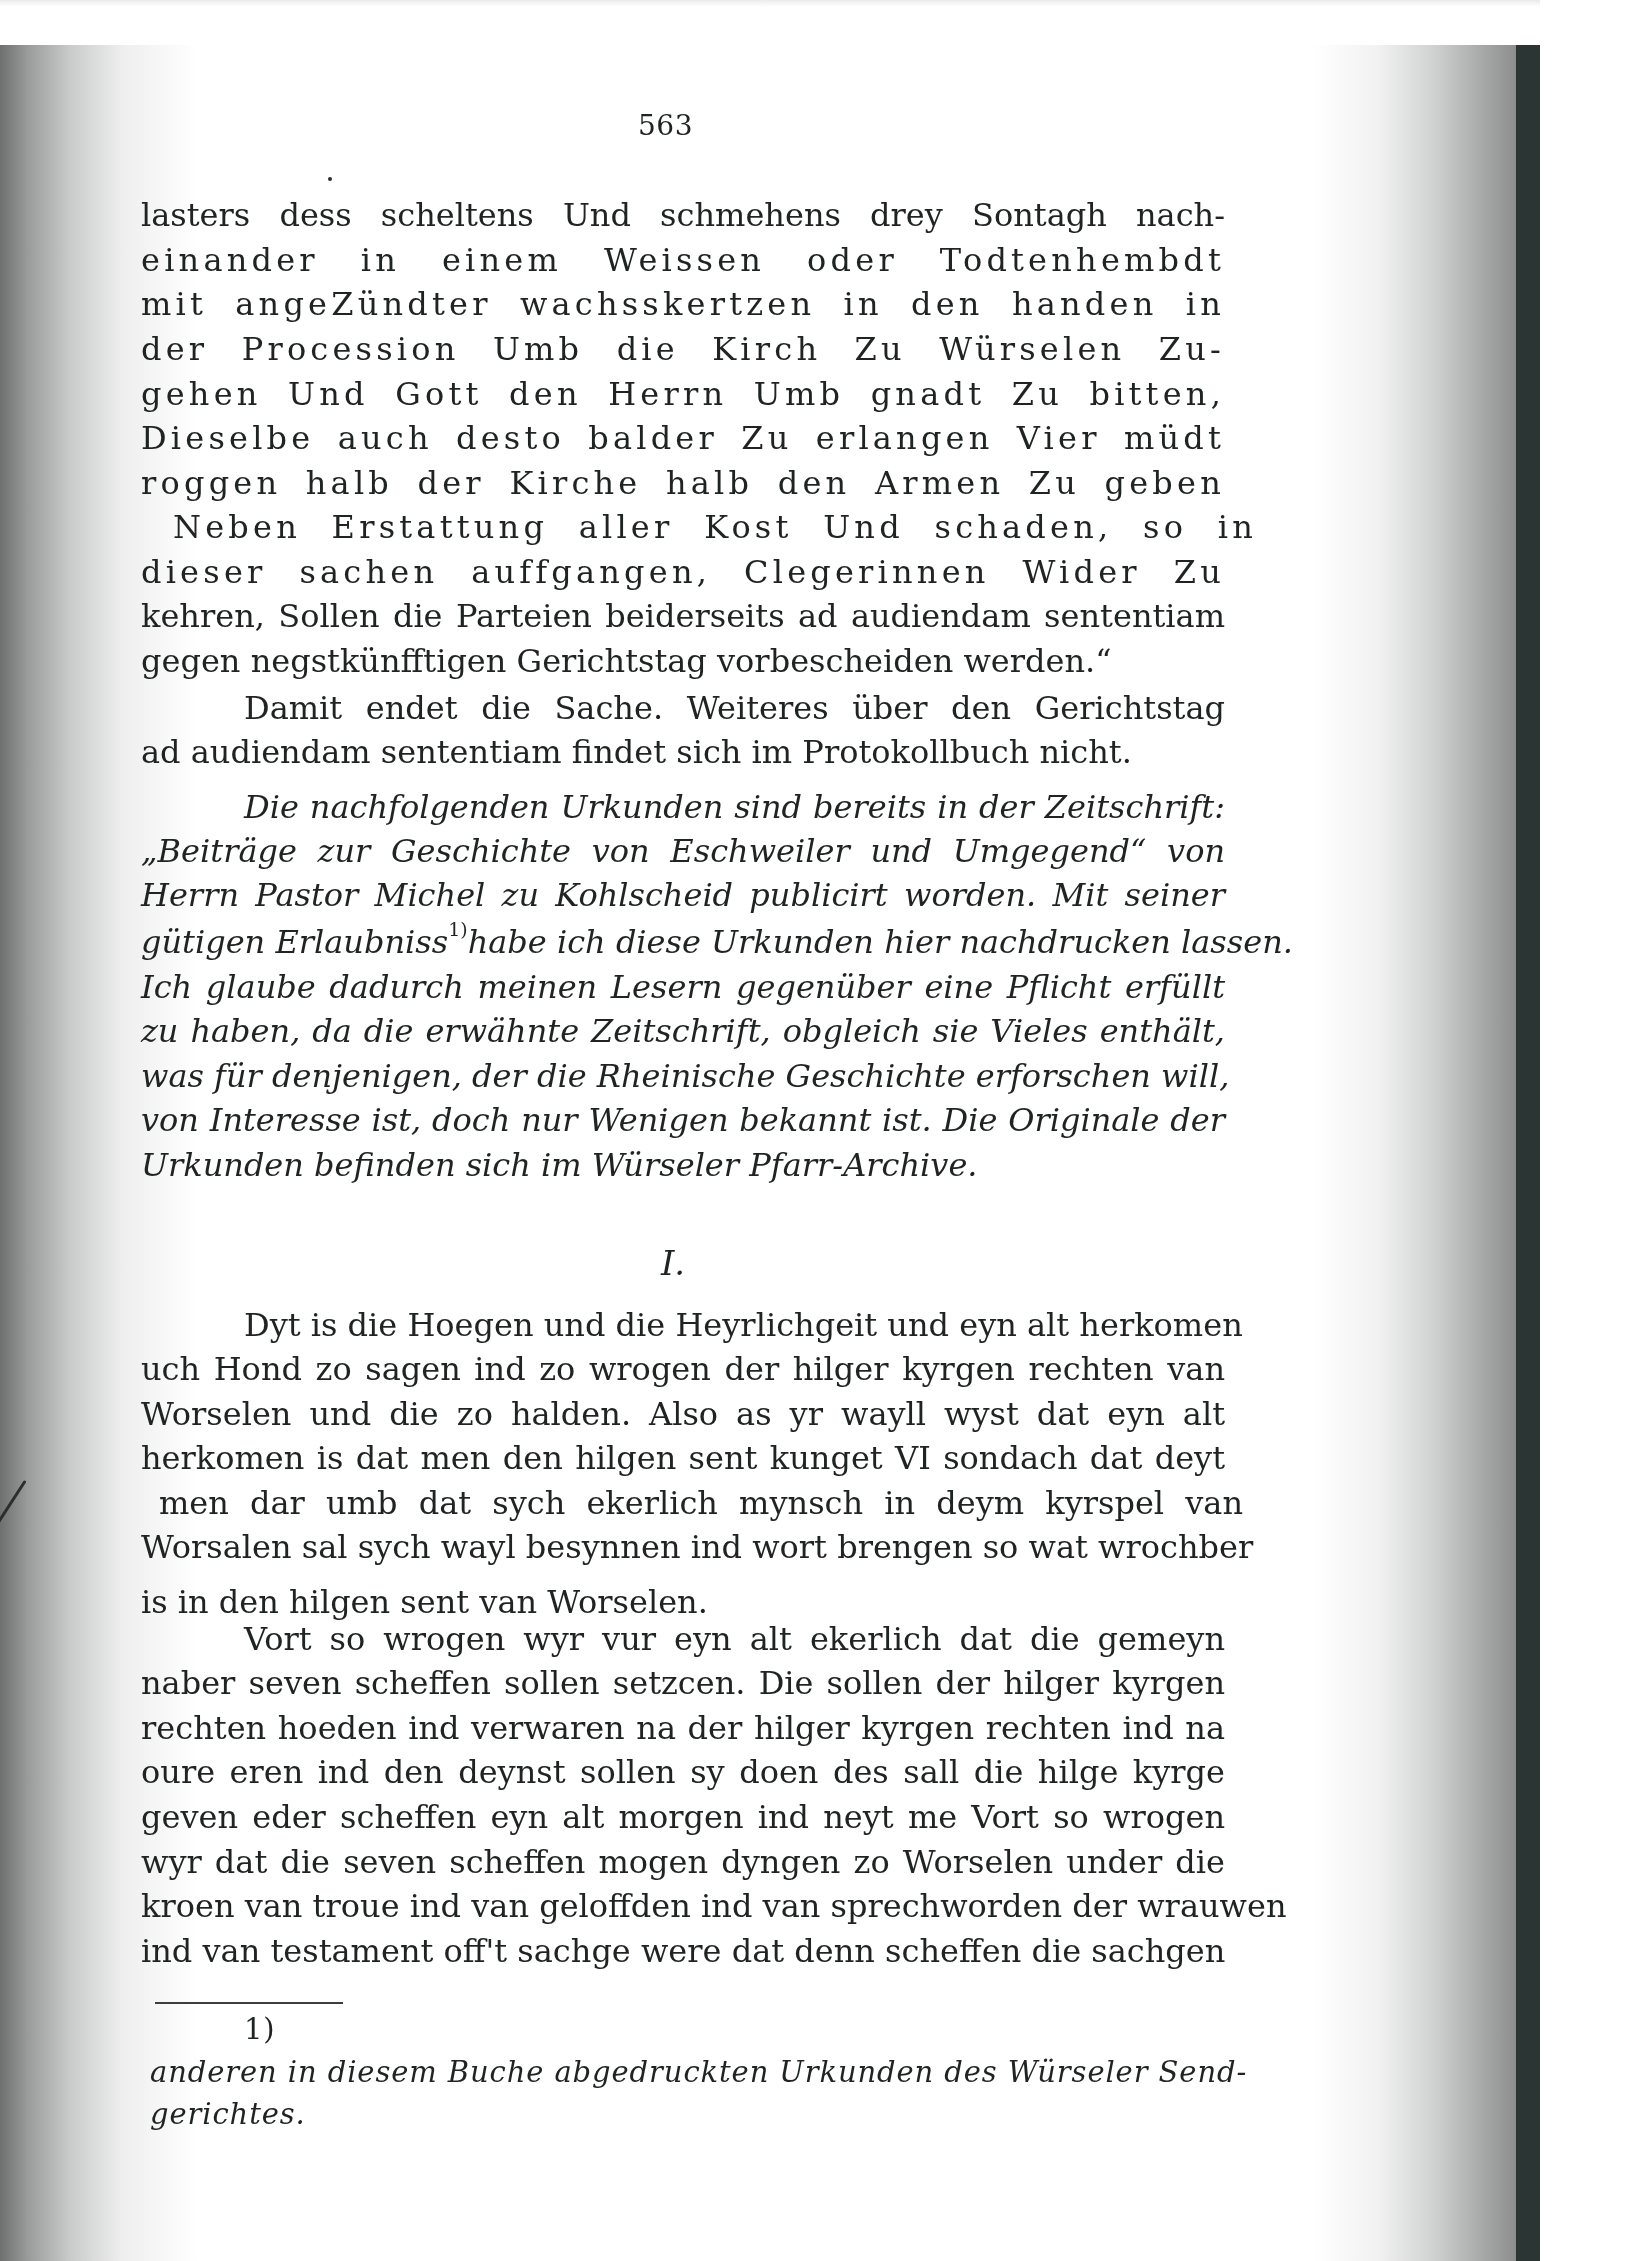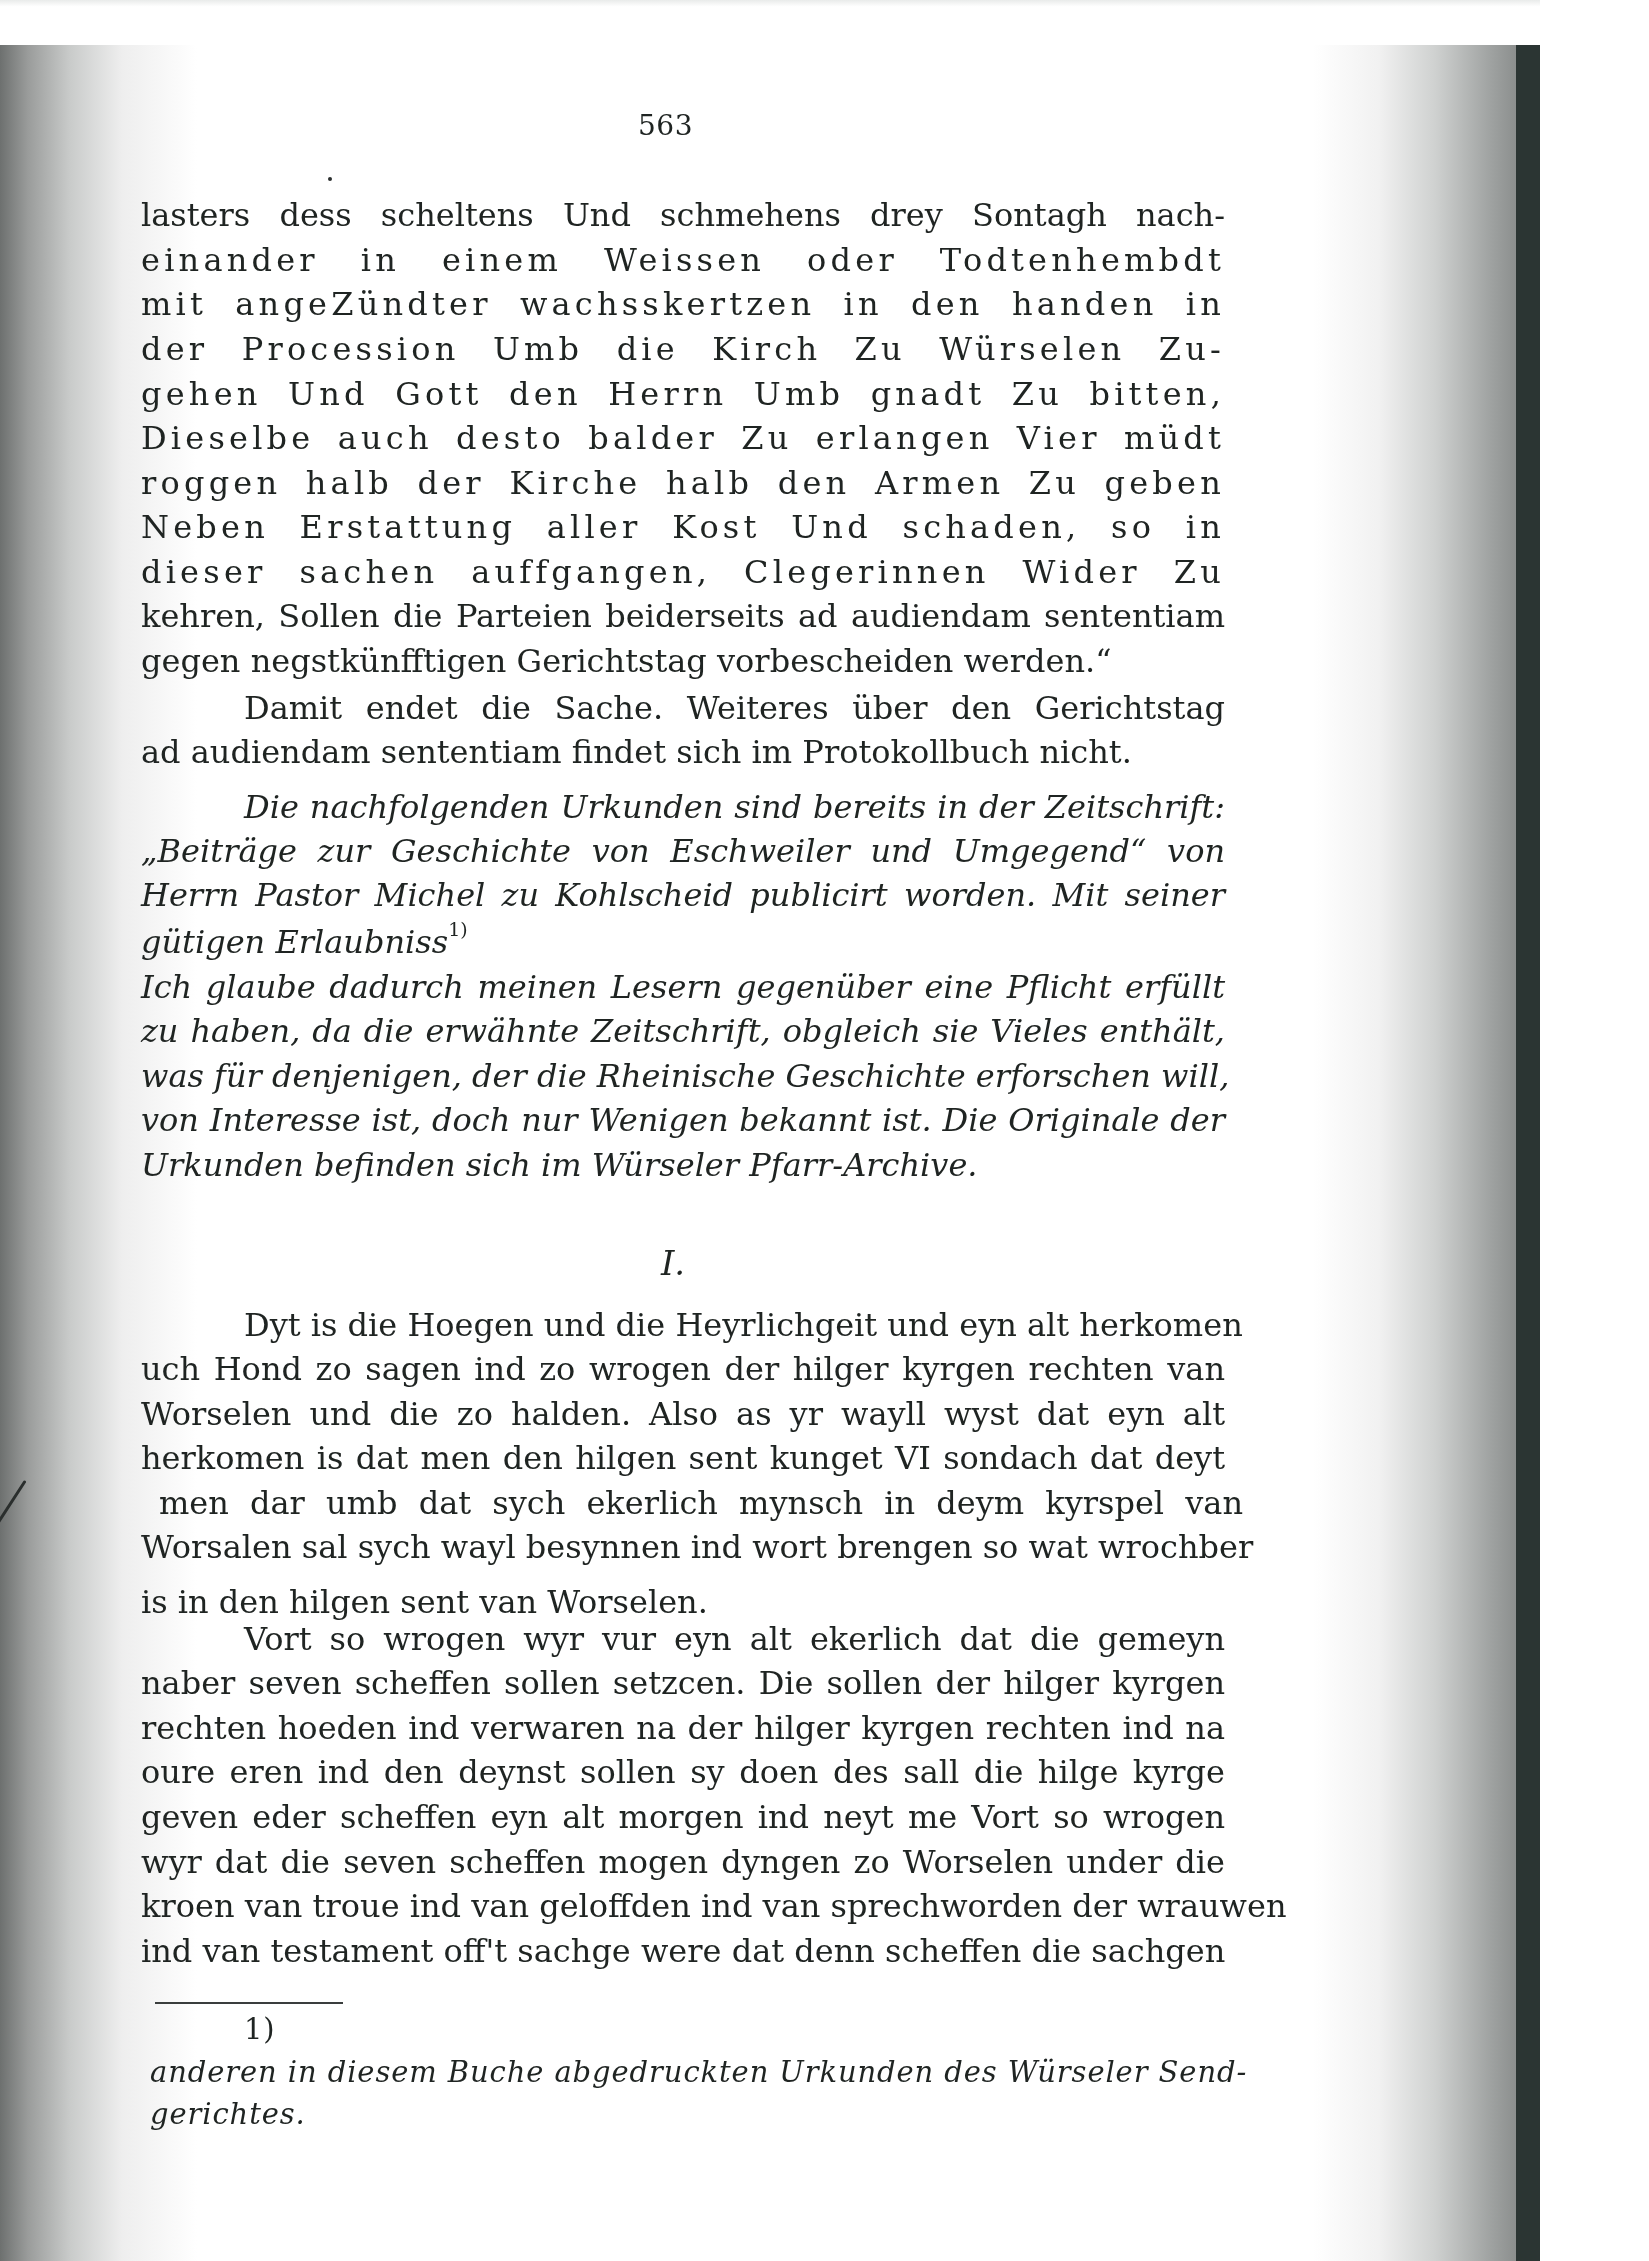--- a/index.html
+++ b/index.html
@@ -78,37 +78,38 @@
 <div class="dot" style="left:328px;top:177px;"></div>
 
 <div>
   <div class="line" style="top:193px;">lasters dess scheltens Und schmehens drey Sontagh nach-</div>
   <div class="line spaced" style="top:238px;">einander in einem Weissen oder Todtenhembdt</div>
   <div class="line spaced" style="top:282px;">mit angeZündter wachsskertzen in den handen in</div>
   <div class="line spaced" style="top:327px;">der Procession Umb die Kirch Zu Würselen Zu-</div>
   <div class="line spaced" style="top:372px;">gehen Und Gott den Herrn Umb gnadt Zu bitten,</div>
   <div class="line spaced" style="top:416px;">Dieselbe auch desto balder Zu erlangen Vier müdt</div>
   <div class="line spaced" style="top:461px;">roggen halb der Kirche halb den Armen Zu geben</div>
-  <div class="line spaced" style="top:505px;">Neben Erstattung aller Kost Und schaden, so in</div>
+  <div class="line spaced" style="top:505px;margin-left:32px;">Neben Erstattung aller Kost Und schaden, so in</div>
   <div class="line spaced" style="top:550px;">dieser sachen auffgangen, Clegerinnen Wider Zu</div>
   <div class="line" style="top:594px;">kehren, Sollen die Parteien beiderseits ad audiendam sententiam</div>
   <div class="line last" style="top:639px;">gegen negstkünfftigen Gerichtstag vorbescheiden werden.“</div>
 </div>
 
 <div>
   <div class="line indent" style="top:686px;">Damit endet die Sache. Weiteres über den Gerichtstag</div>
   <div class="line last" style="top:730px;">ad audiendam sententiam findet sich im Protokollbuch nicht.</div>
 </div>
 
 <div class="italic">
   <div class="line indent italic" style="top:785px;">Die nachfolgenden Urkunden sind bereits in der Zeitschrift:</div>
   <div class="line italic" style="top:829px;">„Beiträge zur Geschichte von Eschweiler und Umgegend“ von</div>
   <div class="line italic" style="top:873px;">Herrn Pastor Michel zu Kohlscheid publicirt worden. Mit seiner</div>
   <div class="line italic" style="top:920px;text-align-last:auto;display:flex;">
     <span><span>gütigen Erlaubniss</span><sup>1)</sup></span>
+    <span>habe ich diese Urkunden hier nachdrucken lassen.</span>
   </div>
   <div class="line italic" style="top:965px;">Ich glaube dadurch meinen Lesern gegenüber eine Pflicht erfüllt</div>
   <div class="line italic" style="top:1009px;">zu haben, da die erwähnte Zeitschrift, obgleich sie Vieles enthält,</div>
   <div class="line italic" style="top:1054px;">was für denjenigen, der die Rheinische Geschichte erforschen will,</div>
   <div class="line italic" style="top:1098px;">von Interesse ist, doch nur Wenigen bekannt ist. Die Originale der</div>
   <div class="line italic last" style="top:1143px;">Urkunden befinden sich im Würseler Pfarr-Archive.</div>
 </div>
 
 <div class="section-numeral">I.</div>
 

